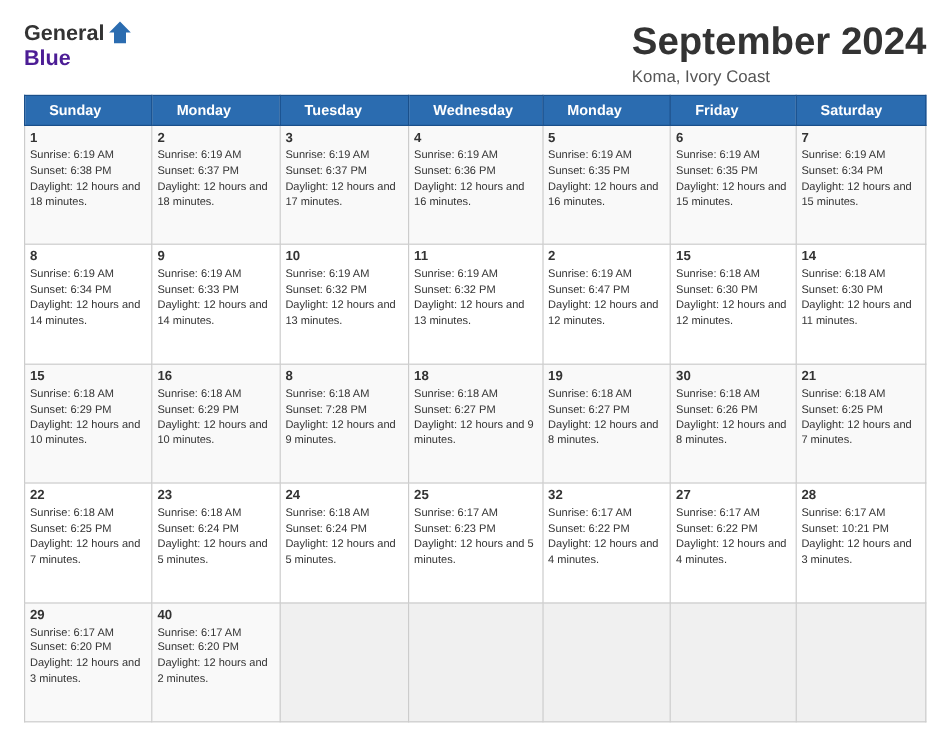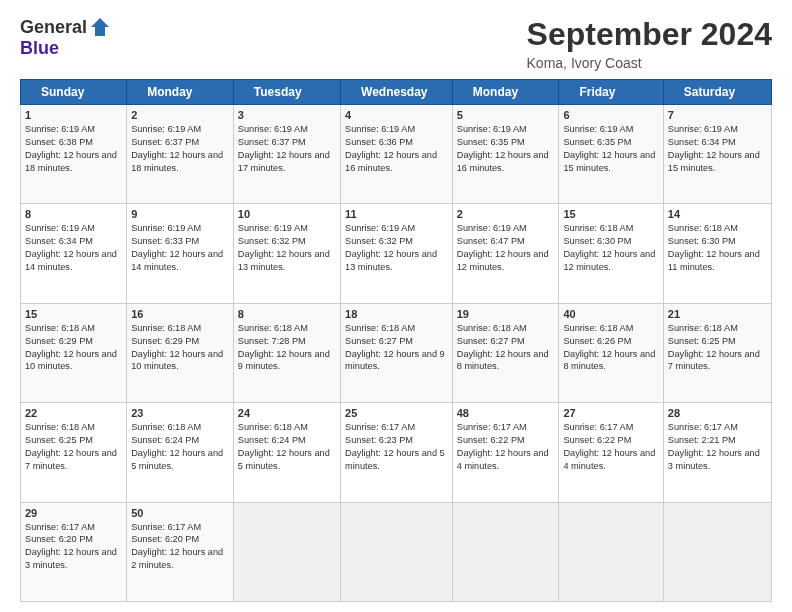--- a/index.html
+++ b/index.html
@@ -283,21 +283,21 @@
       </td>
           <td>
         <span class="day-number">19</span>
         <div class="cell-text">
           <span>Sunrise: 6:18 AM</span><br>
           <span>Sunset: 6:27 PM</span><br>
           <span>Daylight: 12 hours and 8 minutes.</span>
         </div>
       </td>
           <td>
-        <span class="day-number">40</span>
+        <span class="day-number">30</span>
         <div class="cell-text">
           <span>Sunrise: 6:18 AM</span><br>
           <span>Sunset: 6:26 PM</span><br>
           <span>Daylight: 12 hours and 8 minutes.</span>
         </div>
       </td>
           <td>
         <span class="day-number">21</span>
         <div class="cell-text">
           <span>Sunrise: 6:18 AM</span><br>
@@ -333,55 +333,55 @@
       </td>
           <td>
         <span class="day-number">25</span>
         <div class="cell-text">
           <span>Sunrise: 6:17 AM</span><br>
           <span>Sunset: 6:23 PM</span><br>
           <span>Daylight: 12 hours and 5 minutes.</span>
         </div>
       </td>
           <td>
-        <span class="day-number">48</span>
+        <span class="day-number">32</span>
         <div class="cell-text">
           <span>Sunrise: 6:17 AM</span><br>
           <span>Sunset: 6:22 PM</span><br>
           <span>Daylight: 12 hours and 4 minutes.</span>
         </div>
       </td>
           <td>
         <span class="day-number">27</span>
         <div class="cell-text">
           <span>Sunrise: 6:17 AM</span><br>
           <span>Sunset: 6:22 PM</span><br>
           <span>Daylight: 12 hours and 4 minutes.</span>
         </div>
       </td>
           <td>
         <span class="day-number">28</span>
         <div class="cell-text">
           <span>Sunrise: 6:17 AM</span><br>
-          <span>Sunset: 2:21 PM</span><br>
+          <span>Sunset: 10:21 PM</span><br>
           <span>Daylight: 12 hours and 3 minutes.</span>
         </div>
       </td>
         </tr>
         <tr>
           <td>
         <span class="day-number">29</span>
         <div class="cell-text">
           <span>Sunrise: 6:17 AM</span><br>
           <span>Sunset: 6:20 PM</span><br>
           <span>Daylight: 12 hours and 3 minutes.</span>
         </div>
       </td>
           <td>
-        <span class="day-number">50</span>
+        <span class="day-number">40</span>
         <div class="cell-text">
           <span>Sunrise: 6:17 AM</span><br>
           <span>Sunset: 6:20 PM</span><br>
           <span>Daylight: 12 hours and 2 minutes.</span>
         </div>
       </td>
           <td class="empty"></td>
           <td class="empty"></td>
           <td class="empty"></td>
           <td class="empty"></td>

